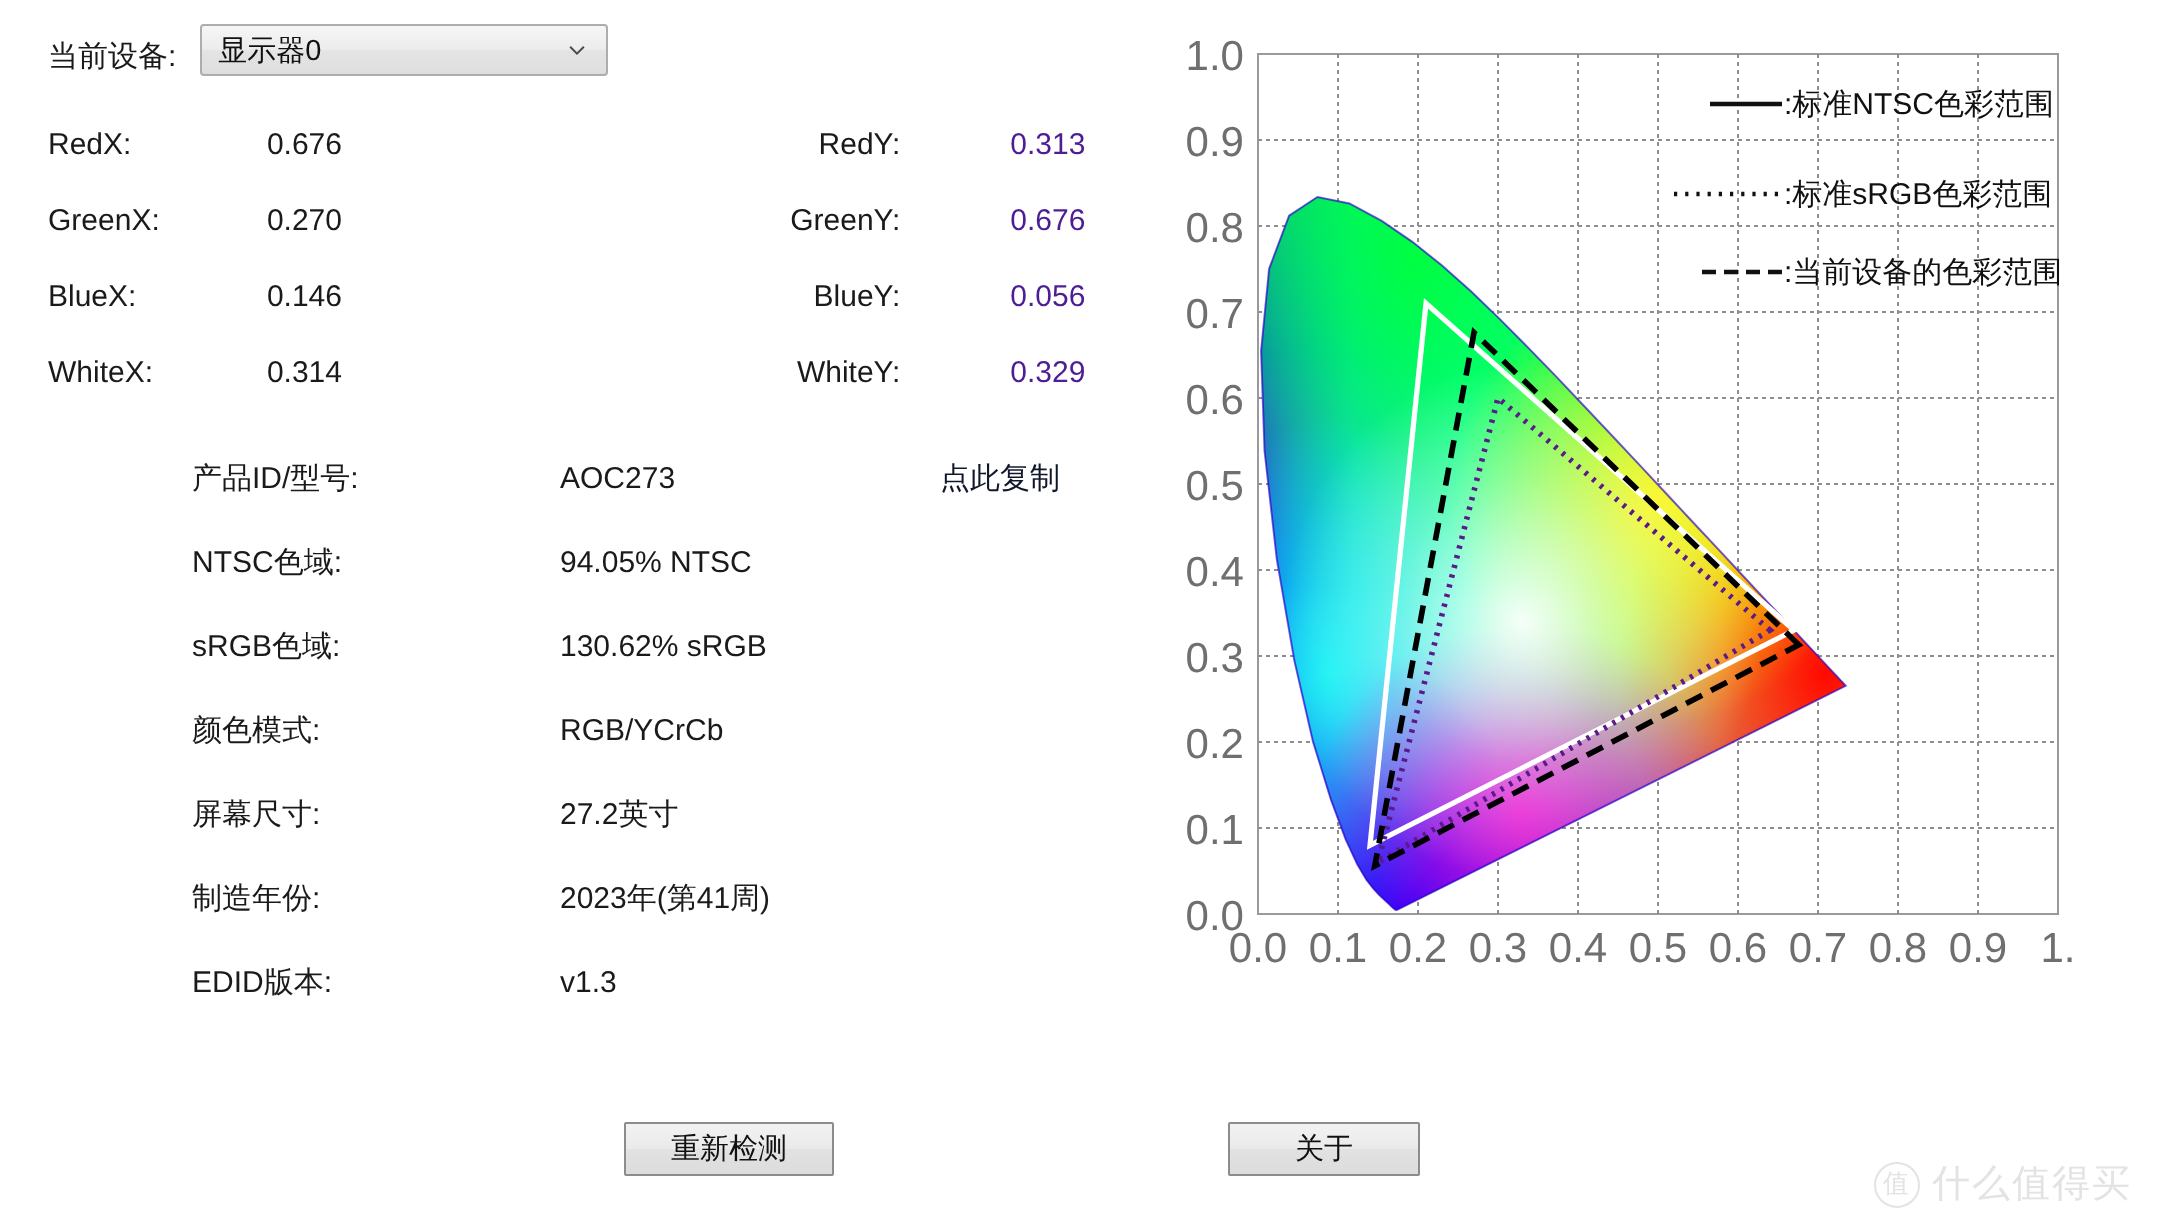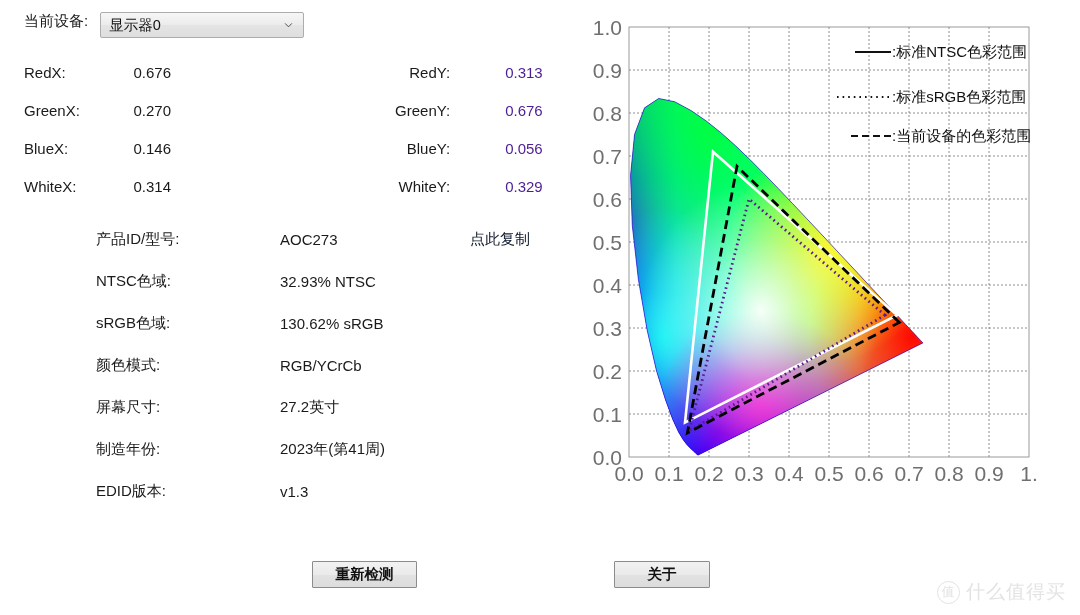--- a/index.html
+++ b/index.html
@@ -22,21 +22,21 @@
     position: absolute;
     left: 0; top: 0;
     width: 580px;
     height: 615px;
   }
 
   #device-row {
     position: absolute;
     left: 24px; top: 12px;
     display: flex;
-    align-items: flex-start;
+    align-items: flex-end;
   }
   #device-label {
     font-size: 15px;
     color: #1a1a1a;
     margin-right: 12px;
     white-space: nowrap;
   }
   #device-select {
     width: 204px;
     height: 26px;
@@ -134,21 +134,20 @@
     background: linear-gradient(to bottom, #f2f2f2 0%, #eaeaea 50%, #e2e2e2 51%, #dcdcdc 100%);
     font-family: "Liberation Sans", "DejaVu Sans", sans-serif;
     font-size: 14.5px;
     color: #111;
     cursor: pointer;
     display: flex;
     align-items: center;
     justify-content: center;
     border-radius: 1px;
     box-sizing: border-box;
-    font-weight: bold;
   }
   #btn-recheck { left: 312px; top: 561px; width: 105px; }
   #btn-about   { left: 614px; top: 561px; width: 96px; }
 
   
   #chart-panel {
     position: absolute;
     left: 580px; top: 0;
     width: 500px;
     height: 615px;
@@ -223,21 +222,21 @@
   </div>
 
   <div class="detail-list">
     <div class="detail-row">
       <span class="detail-key">产品ID/型号:</span>
       <span class="detail-val">AOC273</span>
       <span class="detail-action">点此复制</span>
     </div>
     <div class="detail-row">
       <span class="detail-key">NTSC色域:</span>
-      <span class="detail-val">32.93% NTSC</span>
+      <span class="detail-val">94.05% NTSC</span>
     </div>
     <div class="detail-row">
       <span class="detail-key">sRGB色域:</span>
       <span class="detail-val">130.62% sRGB</span>
     </div>
     <div class="detail-row">
       <span class="detail-key">颜色模式:</span>
       <span class="detail-val">RGB/YCrCb</span>
     </div>
     <div class="detail-row">

